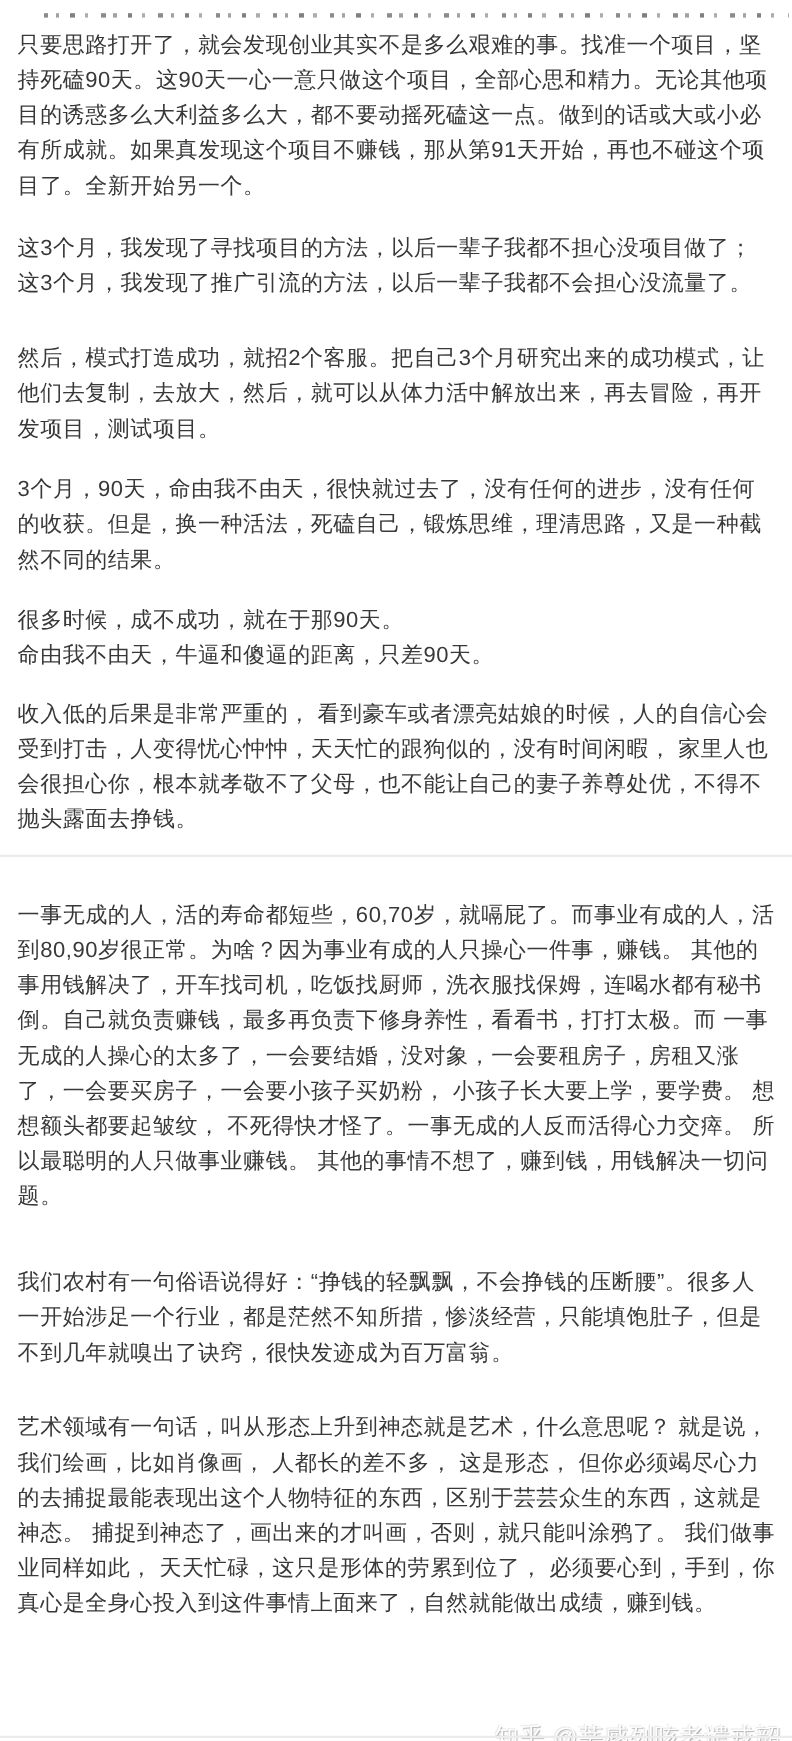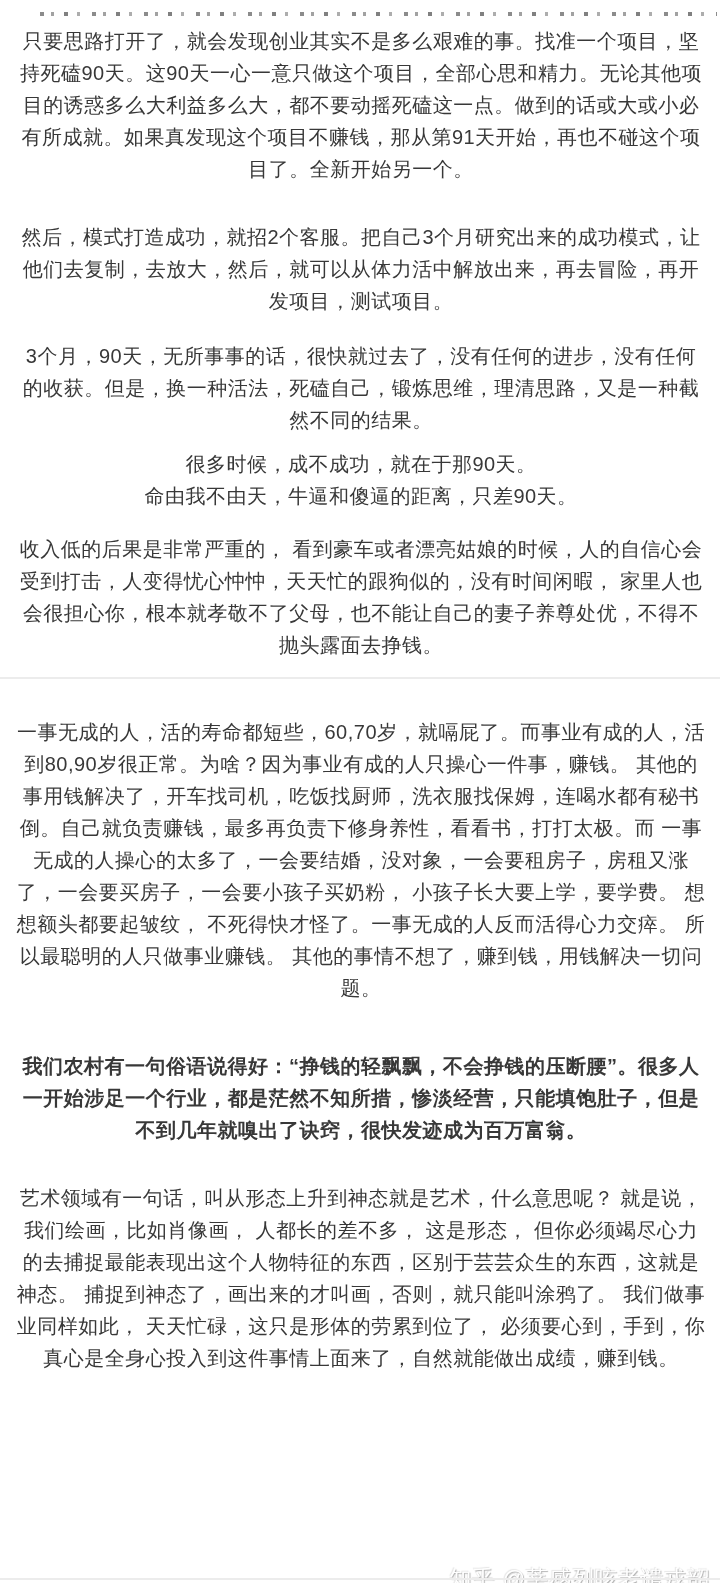--- a/index.html
+++ b/index.html
@@ -34,28 +34,27 @@
     padding: 25px 14px 0 16px;
     color: var(--text, #383838);
     font-size: 20px;
     line-height: 32px;
     letter-spacing: 0.5px;
   }
   .para {
     margin: 0;
     white-space: pre-line;
     word-break: break-all;
-    text-align: center;
   }
   .mt-a { margin-top: 25px; }
   .mt-b { margin-top: 23px; }
   .mt-c { margin-top: 36px; }
-  .mt-d { margin-top: 12px; }
+  .mt-d { margin-top: 23px; }
   .mt-e { margin-top: 21px; }
-  .mt-f { margin-top: 46px; font-weight: bold; }
+  .mt-f { margin-top: 46px; }
   .divider {
     height: 2px;
     background: var(--divider, #ededed);
     border: none;
     margin: 16px -16px 37px -16px;
   }
   .bottom-divider {
     position: absolute;
     left: 0;
     right: 0;
@@ -77,22 +76,24 @@
 </style>
 </head>
 <body>
 
 <div class="page">
 
   <div class="crop-artifact"></div>
 
   <div class="content">
     <p class="para">只要思路打开了，就会发现创业其实不是多么艰难的事。找准一个项目，坚持死磕90天。这90天一心一意只做这个项目，全部心思和精力。无论其他项目的诱惑多么大利益多么大，都不要动摇死磕这一点。做到的话或大或小必有所成就。如果真发现这个项目不赚钱，那从第91天开始，再也不碰这个项目了。全新开始另一个。</p>
+    <p class="para mt-a">这3个月，我发现了寻找项目的方法，以后一辈子我都不担心没项目做了；
+这3个月，我发现了推广引流的方法，以后一辈子我都不会担心没流量了。</p>
     <p class="para mt-c">然后，模式打造成功，就招2个客服。把自己3个月研究出来的成功模式，让他们去复制，去放大，然后，就可以从体力活中解放出来，再去冒险，再开发项目，测试项目。</p>
-    <p class="para mt-b">3个月，90天，无所事事的话，很快就过去了，没有任何的进步，没有任何的收获。但是，换一种活法，死磕自己，锻炼思维，理清思路，又是一种截然不同的结果。</p>
+    <p class="para mt-b">3个月，90天，命由我不由天，很快就过去了，没有任何的进步，没有任何的收获。但是，换一种活法，死磕自己，锻炼思维，理清思路，又是一种截然不同的结果。</p>
     <p class="para mt-d">很多时候，成不成功，就在于那90天。
 命由我不由天，牛逼和傻逼的距离，只差90天。</p>
     <p class="para mt-e">收入低的后果是非常严重的， 看到豪车或者漂亮姑娘的时候，人的自信心会受到打击，人变得忧心忡忡，天天忙的跟狗似的，没有时间闲暇， 家里人也会很担心你，根本就孝敬不了父母，也不能让自己的妻子养尊处优，不得不抛头露面去挣钱。</p>
 
     <div class="divider"></div>
 
     <p class="para">一事无成的人，活的寿命都短些，60,70岁，就嗝屁了。而事业有成的人，活到80,90岁很正常。为啥？因为事业有成的人只操心一件事，赚钱。 其他的事用钱解决了，开车找司机，吃饭找厨师，洗衣服找保姆，连喝水都有秘书倒。自己就负责赚钱，最多再负责下修身养性，看看书，打打太极。而 一事无成的人操心的太多了，一会要结婚，没对象，一会要租房子，房租又涨了，一会要买房子，一会要小孩子买奶粉， 小孩子长大要上学，要学费。 想想额头都要起皱纹， 不死得快才怪了。一事无成的人反而活得心力交瘁。 所以最聪明的人只做事业赚钱。 其他的事情不想了，赚到钱，用钱解决一切问题。</p>
     <p class="para mt-f">我们农村有一句俗语说得好：“挣钱的轻飘飘，不会挣钱的压断腰”。很多人一开始涉足一个行业，都是茫然不知所措，惨淡经营，只能填饱肚子，但是不到几年就嗅出了诀窍，很快发迹成为百万富翁。</p>
     <p class="para mt-c">艺术领域有一句话，叫从形态上升到神态就是艺术，什么意思呢？ 就是说，我们绘画，比如肖像画， 人都长的差不多， 这是形态， 但你必须竭尽心力的去捕捉最能表现出这个人物特征的东西，区别于芸芸众生的东西，这就是神态。 捕捉到神态了，画出来的才叫画，否则，就只能叫涂鸦了。 我们做事业同样如此， 天天忙碌，这只是形体的劳累到位了， 必须要心到，手到，你真心是全身心投入到这件事情上面来了，自然就能做出成绩，赚到钱。</p>
 

